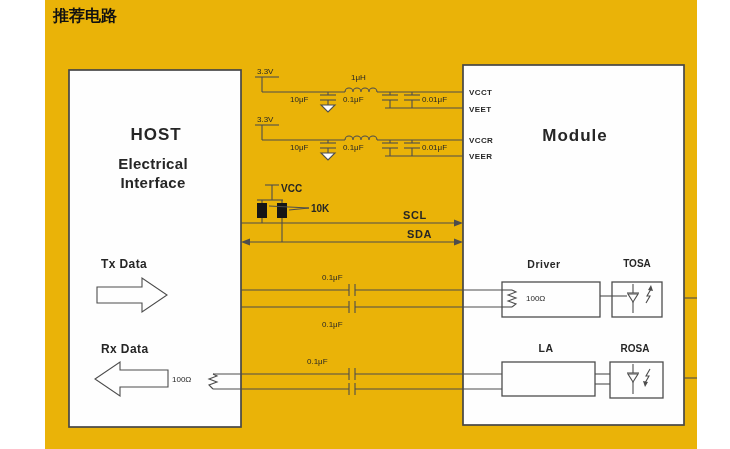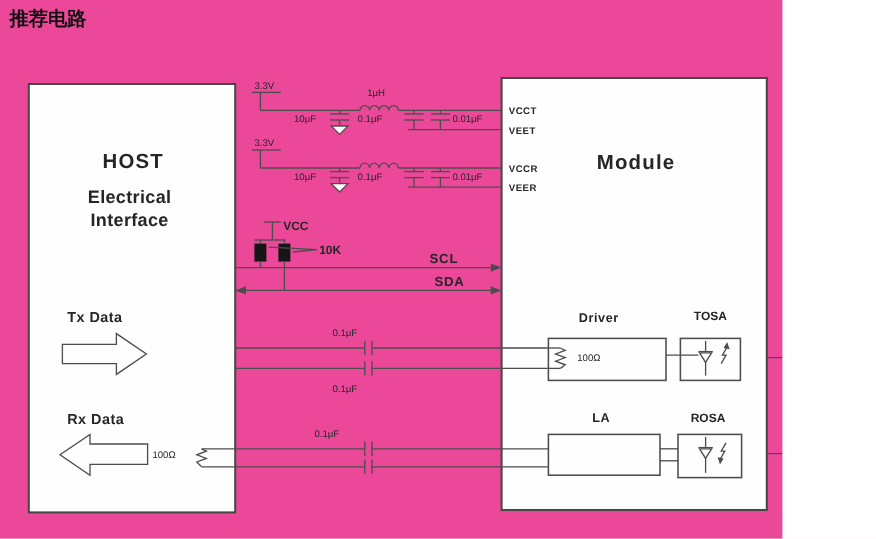--- a/index.html
+++ b/index.html
@@ -1,17 +1,17 @@
 <!DOCTYPE html>
 <html><head>
 <meta charset="utf-8">
 <style>
   html,body{margin:0;padding:0;background:#ffffff;}
-  .page{position:relative;width:652px;height:449px;background:#ec4899;overflow:hidden;
-        font-family:"Liberation Sans","DejaVu Sans",sans-serif;}
+  .page{position:relative;width:652px;height:449px;background:#eab308;overflow:hidden;
+        font-family:"Liberation Sans","DejaVu Sans",sans-serif;margin-left:45px;}
   .diagram-title{position:absolute;left:8px;top:6px;font-size:16px;font-weight:bold;color:#111;
         font-family:"DejaVu Sans","Liberation Sans",sans-serif;}
   svg{position:absolute;left:0;top:0;}
   svg text{font-family:"Liberation Sans","DejaVu Sans",sans-serif;fill:#262626;}
   .t-xs{font-size:8px;}
   .t-pin{font-size:8px;font-weight:bold;letter-spacing:.4px;}
   .t-md{font-size:10px;font-weight:bold;}
   .t-bus{font-size:11px;font-weight:bold;letter-spacing:.6px;}
   .t-blk{font-size:10.5px;font-weight:bold;letter-spacing:.5px;}
   .t-data{font-size:12px;font-weight:bold;letter-spacing:.4px;}

